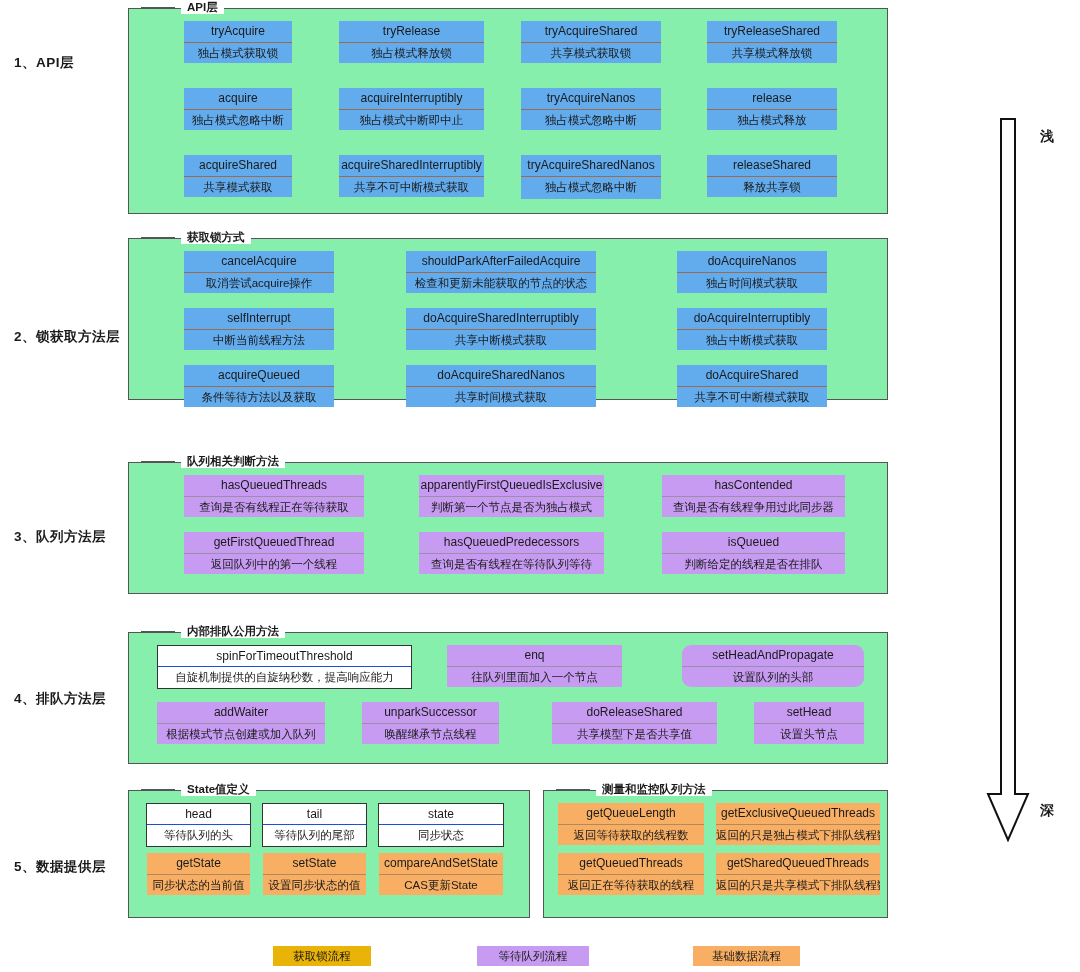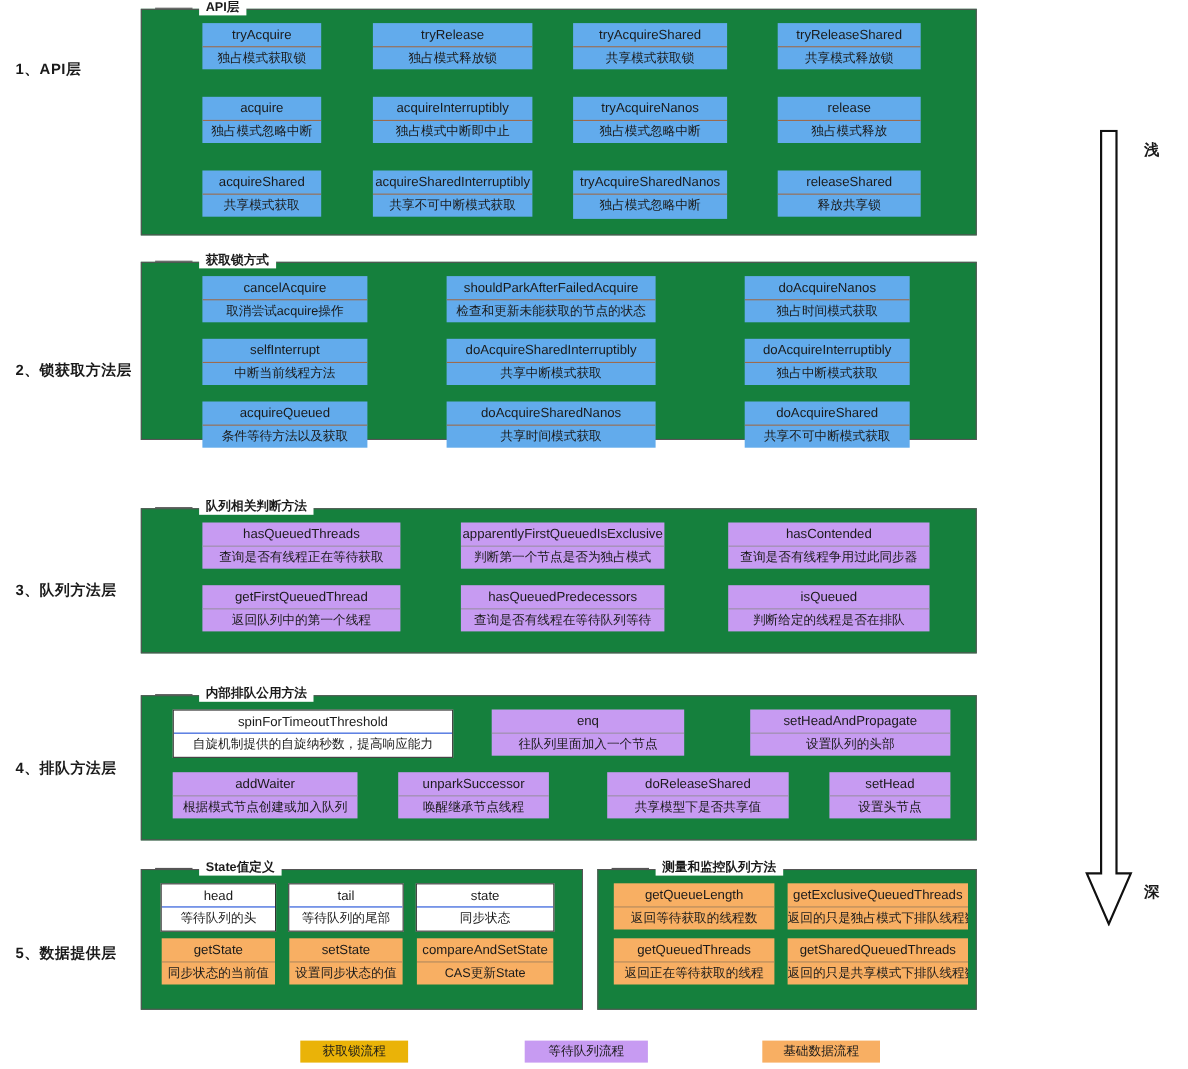--- a/index.html
+++ b/index.html
@@ -13,21 +13,21 @@
   
   .layer-label{
     position:absolute;left:14px;
     font-size:13.5px;font-weight:700;color:#1a1a1a;
     letter-spacing:.5px;white-space:nowrap;
   }
   
   .group{
     position:absolute;
     border:1px solid #555;
-    background:#15803d;
+    background:#86efac;
     box-sizing:border-box;
   }
   .group-title{
     position:absolute;top:-9px;left:52px;
     background:#fff;padding:0 6px;
     font-size:11.5px;font-weight:700;color:#1a1a1a;
     white-space:nowrap;line-height:14px;
   }
   .group-title::before{
     content:"";position:absolute;left:-40px;top:7px;
@@ -215,21 +215,21 @@
   <div class="group-title">内部排队公用方法</div>
 
   <div class="card white" style="left:28px;top:12px;width:255px;height:44px;">
     <div class="t">spinForTimeoutThreshold</div>
     <div class="d">自旋机制提供的自旋纳秒数，提高响应能力</div>
   </div>
   <div class="card purple" style="left:318px;top:12px;width:175px;height:42px;">
     <div class="t">enq</div>
     <div class="d">往队列里面加入一个节点</div>
   </div>
-  <div class="card purple" style="left:553px;top:12px;width:182px;height:42px;">
+  <div class="card purple" style="left:553px;top:12px;width:182px;height:42px;border-radius:9px;">
     <div class="t">setHeadAndPropagate</div>
     <div class="d">设置队列的头部</div>
   </div>
 
   <div class="card purple" style="left:28px;top:69px;width:168px;height:42px;">
     <div class="t">addWaiter</div>
     <div class="d">根据模式节点创建或加入队列</div>
   </div>
   <div class="card purple" style="left:233px;top:69px;width:137px;height:42px;">
     <div class="t">unparkSuccessor</div>

